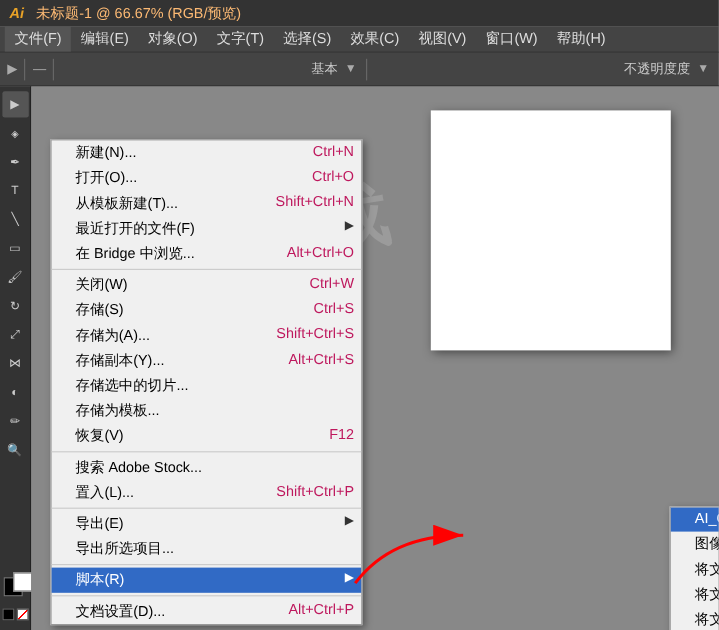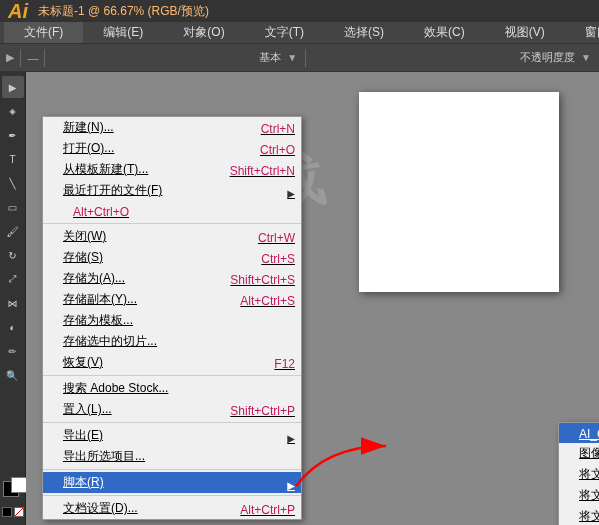--- a/index.html
+++ b/index.html
@@ -18,41 +18,41 @@
       height: 22px;
       background: #333;
       display: flex;
       align-items: center;
       padding: 0 8px;
     }
     .title-bar-logo {
       color: #e8a227;
       font-weight: bold;
       font-style: italic;
-      font-size: 20px;
+      font-size: 12px;
       margin-right: 10px;
     }
     .title-bar-text {
       color: #fdba74;
       font-size: 12px;
     }
 
     
     .menu-bar {
       height: 22px;
       background: #444;
       display: flex;
       align-items: center;
       padding: 0 4px;
       border-bottom: 1px solid #333;
     }
     .menu-item {
       color: #ddd;
       font-size: 12px;
-      padding: 2px 20px;
+      padding: 2px 8px;
       cursor: pointer;
       white-space: nowrap;
       text-align: right;
     }
     .menu-item.active {
       background: #555;
     }
 
     
     .toolbar {
@@ -166,27 +166,26 @@
       left: 16px;
       width: 260px;
       background: #f0f0f0;
       border: 1px solid #999;
       box-shadow: 2px 2px 6px rgba(0,0,0,0.4);
       pointer-events: all;
       z-index: 200;
     }
     .menu-row {
       display: flex;
-      align-items: flex-end;
+      align-items: flex-start;
       padding: 2px 6px 2px 20px;
       cursor: pointer;
       white-space: nowrap;
       position: relative;
       min-height: 20px;
-      text-decoration: underline;
     }
     .menu-row:hover, .menu-row.highlighted {
       background: #316ac5;
       color: white;
     }
     .menu-row.highlighted {
       background: #316ac5;
       color: white;
     }
     .menu-row-text {
@@ -326,44 +325,45 @@
         </div>
         <div class="menu-row">
           <span class="menu-row-text">从模板新建(T)...</span>
           <span class="menu-row-shortcut">Shift+Ctrl+N</span>
         </div>
         <div class="menu-row">
           <span class="menu-row-text">最近打开的文件(F)</span>
           <span class="menu-row-arrow">▶</span>
         </div>
         <div class="menu-row">
+          <span class="menu-row-text">在 Bridge 中浏览...</span>
           <span class="menu-row-shortcut">Alt+Ctrl+O</span>
         </div>
         <div class="menu-sep"></div>
         <div class="menu-row">
           <span class="menu-row-text">关闭(W)</span>
           <span class="menu-row-shortcut">Ctrl+W</span>
         </div>
         <div class="menu-row">
           <span class="menu-row-text">存储(S)</span>
           <span class="menu-row-shortcut">Ctrl+S</span>
         </div>
         <div class="menu-row">
           <span class="menu-row-text">存储为(A)...</span>
           <span class="menu-row-shortcut">Shift+Ctrl+S</span>
         </div>
         <div class="menu-row">
           <span class="menu-row-text">存储副本(Y)...</span>
           <span class="menu-row-shortcut">Alt+Ctrl+S</span>
         </div>
         <div class="menu-row">
+          <span class="menu-row-text">存储选中的切片...</span>
+        </div>
+        <div class="menu-row">
           <span class="menu-row-text">存储为模板...</span>
-        </div>
-        <div class="menu-row">
-          <span class="menu-row-text">存储选中的切片...</span>
         </div>
         <div class="menu-row">
           <span class="menu-row-text">恢复(V)</span>
           <span class="menu-row-shortcut">F12</span>
         </div>
         <div class="menu-sep"></div>
         <div class="menu-row">
           <span class="menu-row-text">搜索 Adobe Stock...</span>
         </div>
         <div class="menu-row">

